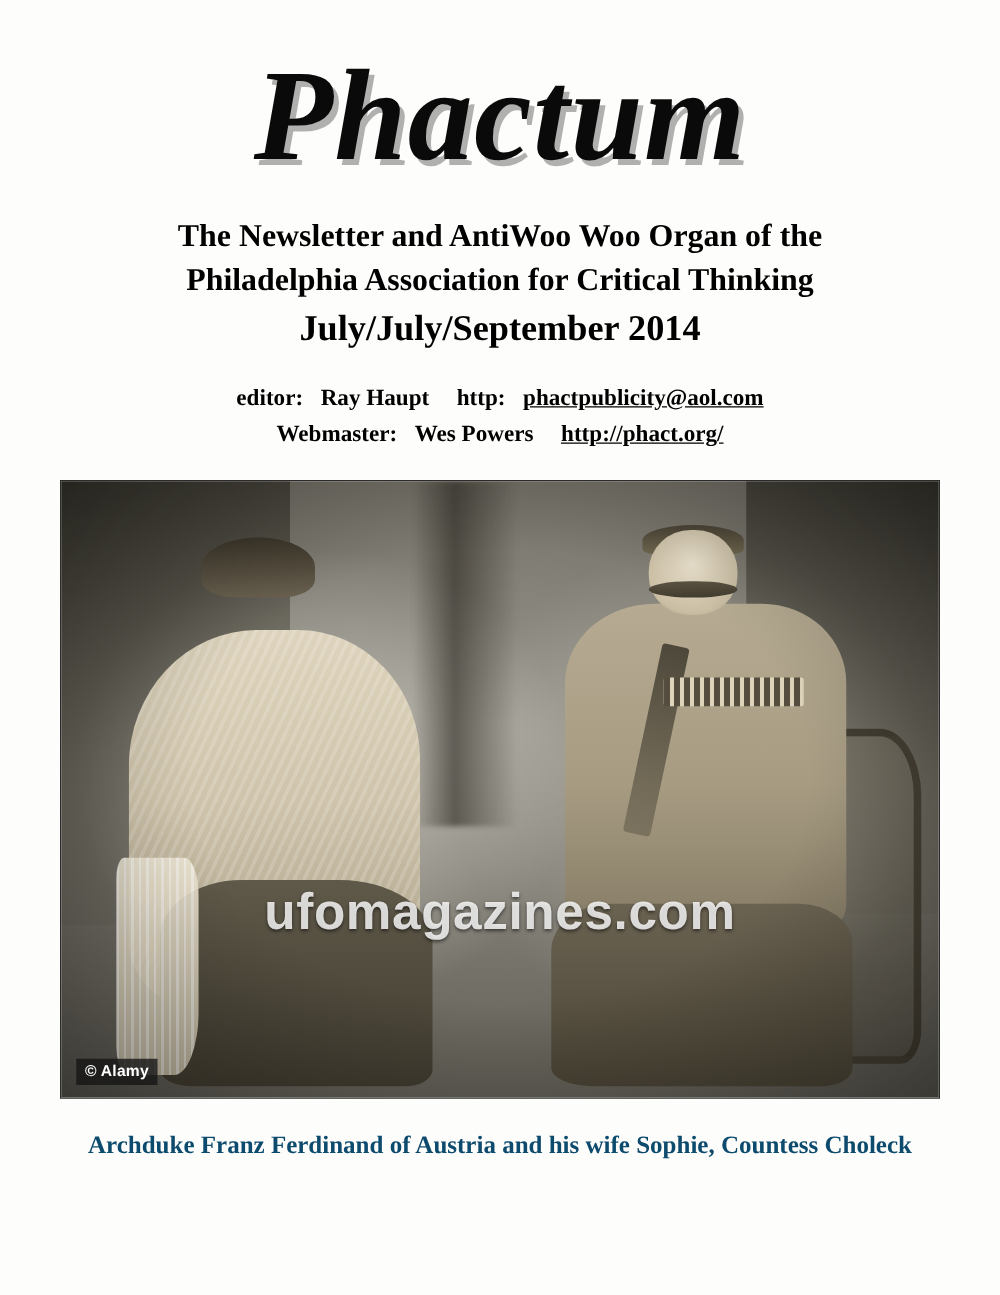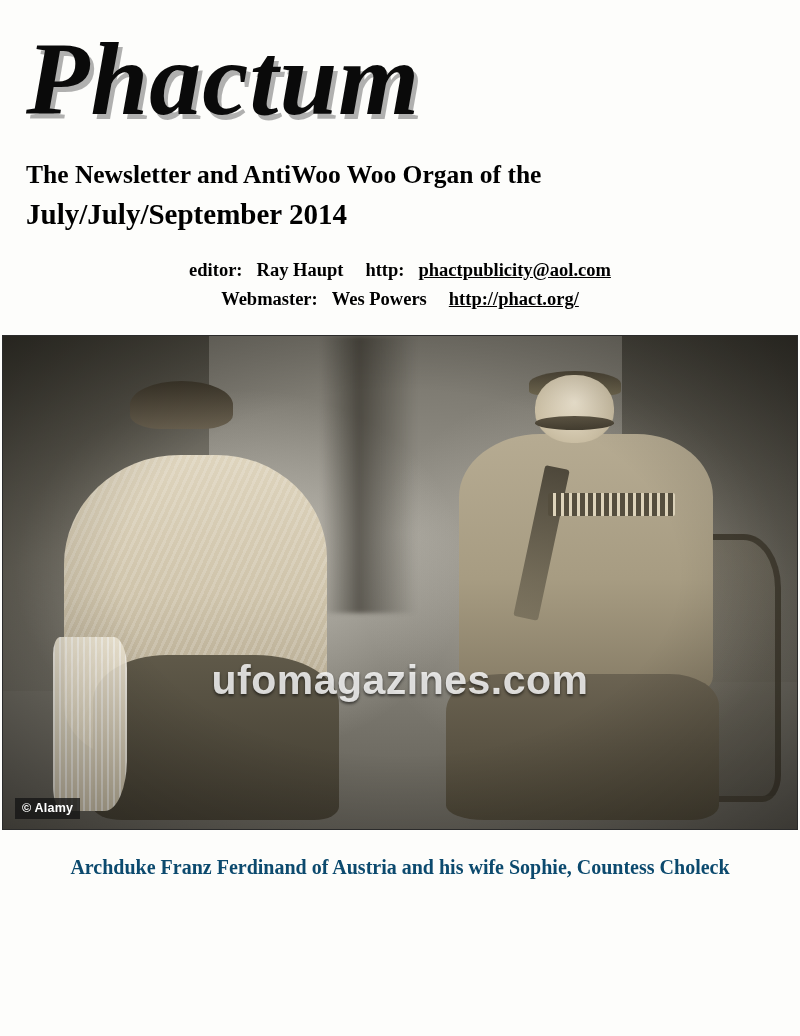--- a/index.html
+++ b/index.html
@@ -18,22 +18,22 @@
     position: relative;
     width: 800px;
     height: 1036px;
     background: #fdfdfb;
     box-sizing: border-box;
     padding: 0;
   }
 
   
   .masthead {
-    padding-top: 26px;
-    margin-left: 26px;
+    text-align: center;
+    padding-top: 40px;
   }
   .title {
     font-family: "Liberation Serif", serif;
     font-style: italic;
     font-weight: bold;
     font-size: 104px;
     line-height: 1.02;
     letter-spacing: 1px;
     color: #0a0a0a;
     text-shadow: 4px 5px 0 rgba(0,0,0,0.30);
@@ -73,21 +73,21 @@
   .credits .gap-md { display: inline-block; width: 22px; }
   .credits a {
     color: #000;
     text-decoration: underline;
   }
 
   
   .photo-wrap {
     position: relative;
     margin: 22px auto 0 auto;
-    width: 796px;
+    width: 704px;
     height: 495px;
     border: 1px solid #2b2b2b;
     box-sizing: border-box;
     overflow: hidden;
     background: #8b8madd;
   }
   .photo {
     position: absolute;
     inset: 0;
     
@@ -263,20 +263,21 @@
 </head>
 <body>
 
 <div class="page">
 
   <div class="masthead">
     <div class="title">Phactum</div>
 
     <div class="subtitle-block">
       <div class="subtitle-line">The Newsletter and AntiWoo Woo Organ of the</div>
+      <div class="subtitle-line">Philadelphia Association for Critical Thinking</div>
       <div class="issue-date">July/July/September 2014</div>
     </div>
   </div>
 
   <div class="credits">
     <div class="row">
       <span>editor:</span><span class="gap-sm"></span><span>Ray Haupt</span><span class="gap-md"></span><span>http:</span><span class="gap-sm"></span><a href="#">phactpublicity@aol.com</a>
     </div>
     <div class="row">
       <span>Webmaster:</span><span class="gap-sm"></span><span>Wes  Powers</span><span class="gap-md"></span><a href="#">http://phact.org/</a>

